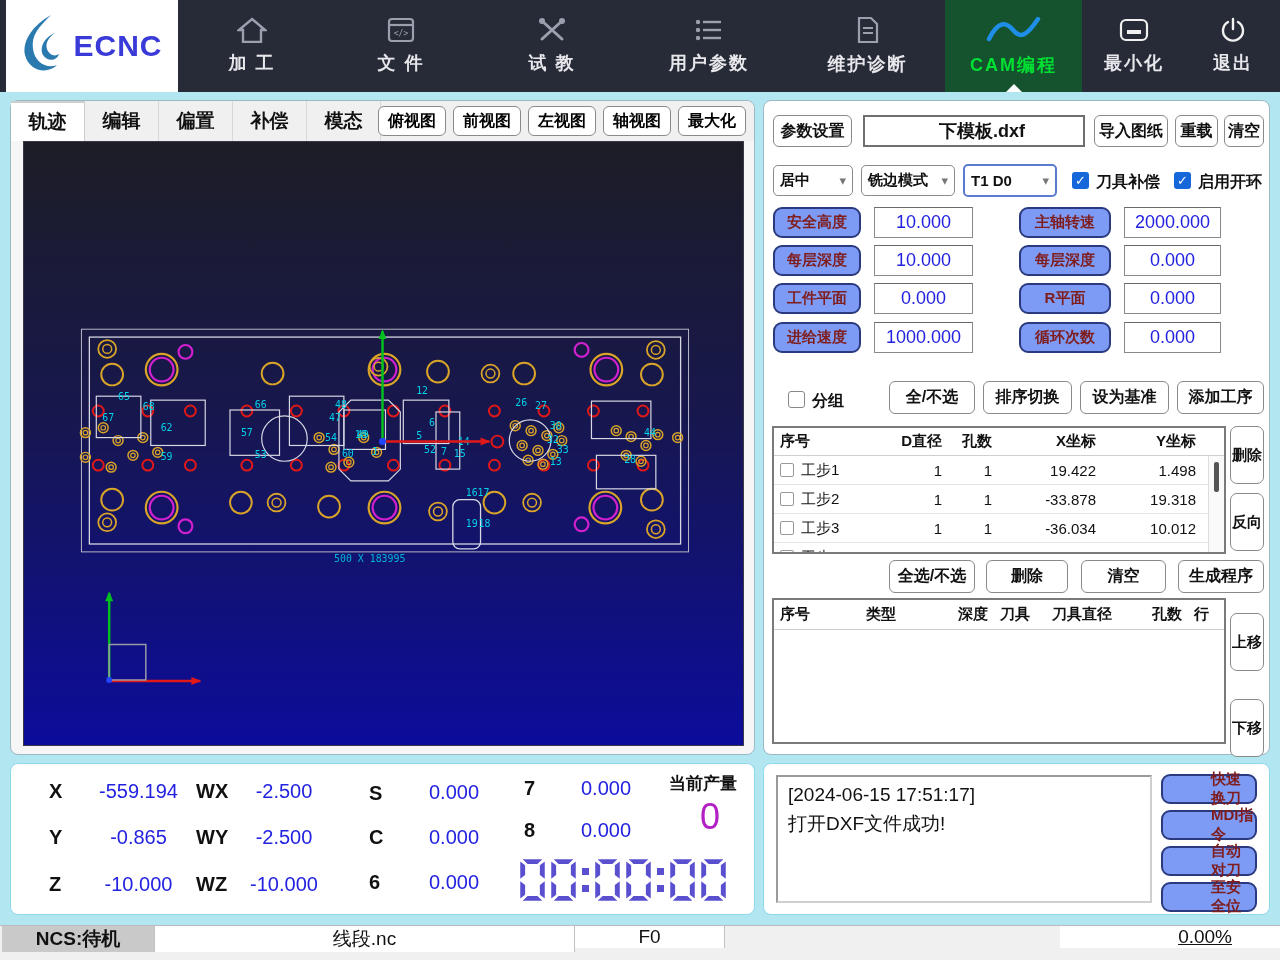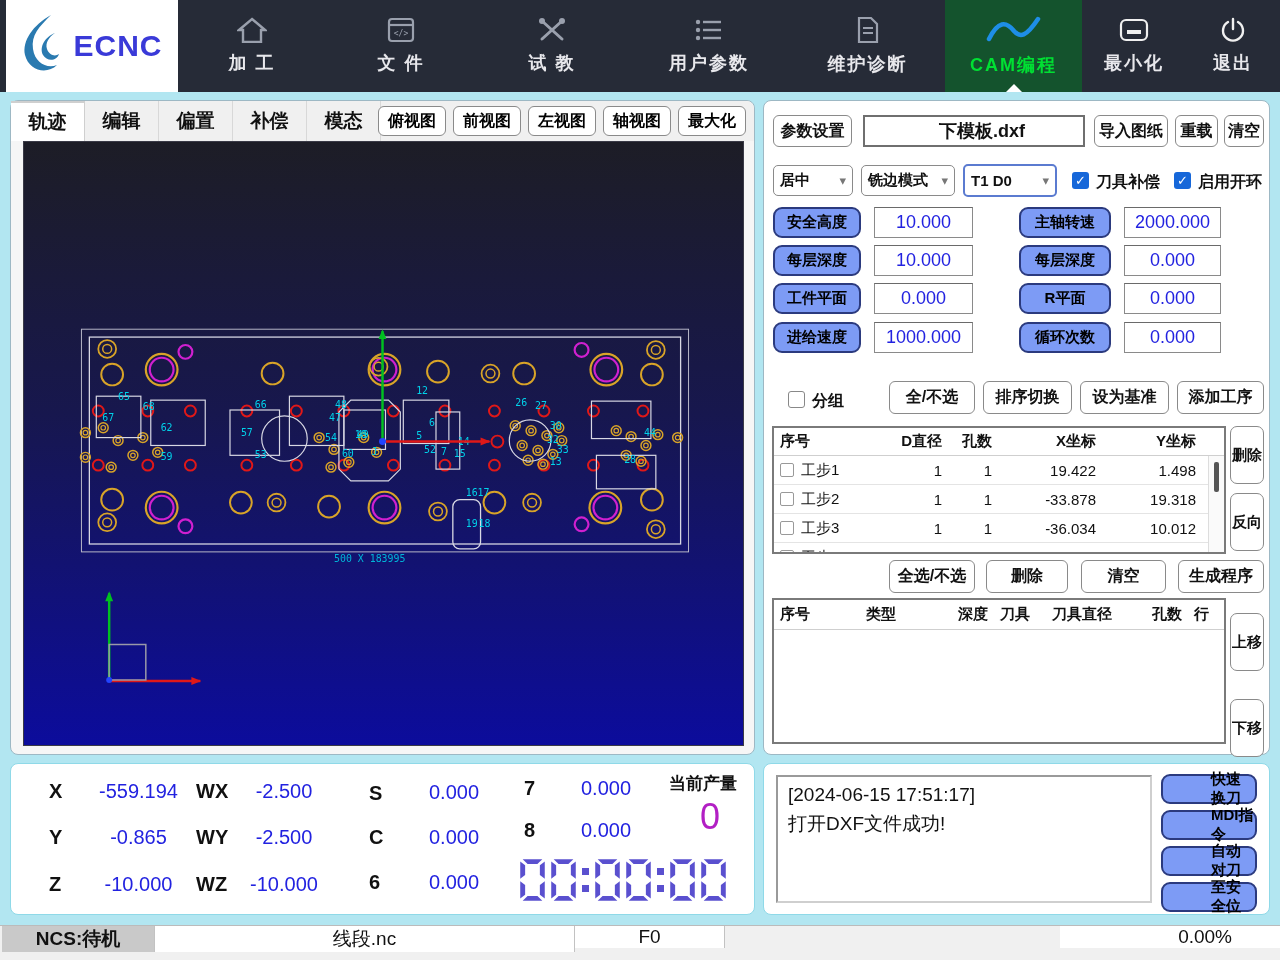--- a/index.html
+++ b/index.html
@@ -28,21 +28,21 @@
   .viewbtns { position:absolute; right:8px; top:5px; display:flex; gap:7px; }
   .viewbtn { height:30px; padding:0 9px; background:#fff; border:1px solid #8a8a8a; border-radius:6px; font-size:16px; font-weight:bold; display:flex; align-items:center; cursor:pointer; }
   #cad-canvas { position:absolute; left:12px; top:40px; width:721px; height:605px; border:1px solid #3a3a46;
      background:linear-gradient(180deg,#1d1d26 0%,#17174e 45%,#0c0c9c 100%); }
   #cad-svg { width:100%; height:100%; display:block; }
 
   
   #cam-panel { left:763px; top:100px; width:507px; height:655px; }
   .abs { position:absolute; }
   .wbtn { background:#fff; border:1px solid #8a8a8a; border-radius:6px; font-size:16px; font-weight:bold; color:#111; display:flex; align-items:center; justify-content:center; cursor:pointer; }
-  .bluebtn { background:#7d9bf5; border:2px solid #2b3a7e; border-radius:9px; font-size:15px; font-weight:bold; color:#000000; display:flex; align-items:center; justify-content:center; cursor:pointer; }
+  .bluebtn { background:#7d9bf5; border:2px solid #2b3a7e; border-radius:9px; font-size:15px; font-weight:bold; color:#7f1d1d; display:flex; align-items:center; justify-content:center; cursor:pointer; }
   .field { background:#fff; border:1px solid #8a8a8a; border-top-color:#6a6a6a; display:flex; align-items:center; justify-content:center; font-size:18px; color:#2222e0; }
   .select { background:#fff; border:1px solid #8a8a8a; border-radius:5px; display:flex; align-items:center; justify-content:space-between; padding:0 6px; font-size:15px; font-weight:600; color:#111; cursor:pointer; }
   .select .chev { color:#777; font-size:13px; }
   .cb { width:17px; height:17px; border-radius:3px; display:inline-flex; align-items:center; justify-content:center; cursor:pointer; }
   .cb.on { background:#1667d9; color:#fff; font-size:13px; }
   .cb.off { background:#fff; border:1px solid #888; }
   .cb-label { font-size:16px; font-weight:600; color:#111; }
   .fname { background:#fff; border:2px solid #6f6f6f; display:flex; align-items:center; justify-content:center; font-size:18px; font-weight:600; color:#111;padding-left:16px; }
 
   .table-box { position:absolute; background:#fff; border:2px solid #7a7a7a; overflow:hidden; }
@@ -74,21 +74,21 @@
   #log-box { position:absolute; left:12px; top:11px; width:376px; height:128px; background:#fff; border:2px solid #9a9a9a; border-right-color:#cfcfcf; border-bottom-color:#cfcfcf; padding:4px 10px; font-size:19px; color:#111; line-height:1.5; overflow:hidden; }
   .logbtn { position:absolute; left:397px; width:96px; height:30px;padding-left:48px; }
 
   
   #status-bar { position:absolute; left:0; top:925px; width:1280px; height:35px; background:#f0f0f0; border-top:1px solid #bbb; display:flex; align-items:flex-start; font-size:19px; color:#111; }
   .sb-cell { display:flex; align-items:center; justify-content:center; border-right:1px solid #c2c2c2; background:#fff; }
   .sb-mode { width:153px; background:#c9c9c9; font-weight:600; margin-left:2px; }
   .sb-prog { width:420px; }
   .sb-feed { width:150px; }
   .sb-empty { flex:1; }
-  .sb-pct { width:220px; justify-content:flex-end; padding-right:48px; border-right:none; }
+  .sb-pct { width:220px; justify-content:flex-end; padding-right:48px; border-right:none;text-decoration:underline; }
 </style>
 </head>
 <body>
 
 <div class="toolbar">
   <div class="logo-box">
     <span>
       <svg width="46" height="62" viewBox="0 0 46 62">
         <path d="M30 2 C18 14 10 22 12 36 C14 50 26 56 36 52 C26 62 8 58 4 42 C1 28 12 12 30 2 Z" fill="#2a7ab0"></path>
         <path d="M34 20 C28 24 24 30 26 36 C28 42 34 44 38 41 C36 48 26 49 22 42 C18 34 24 24 34 20 Z" fill="#2a7ab0"></path>

